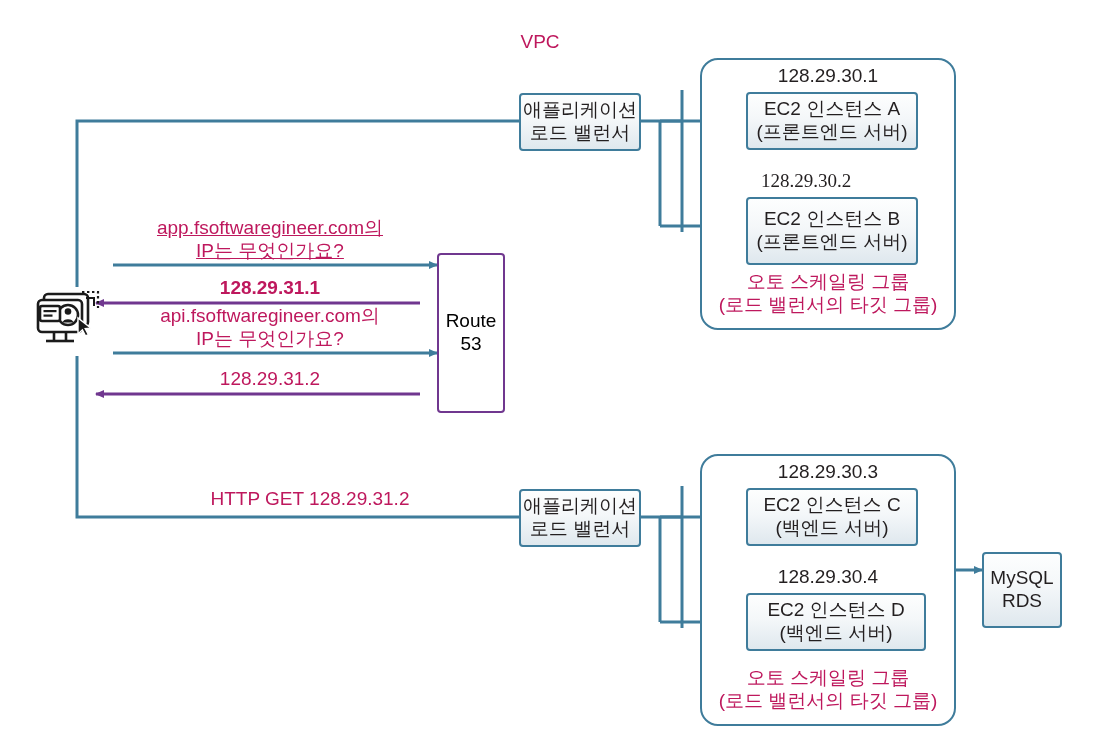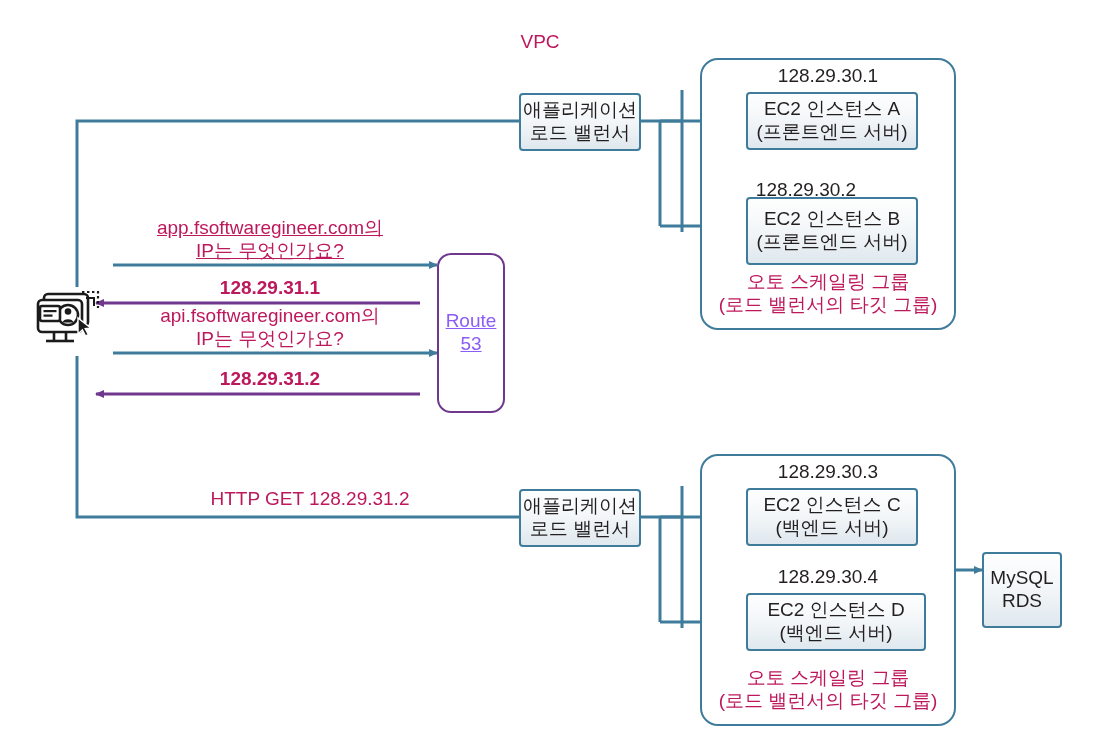--- a/index.html
+++ b/index.html
@@ -49,24 +49,23 @@
     background: linear-gradient(180deg, #fdfefe 0%, #f4f7f9 45%, #dfe8ee 100%);
     color: #231f20;
   }
   .asg-box {
     border: 2.5px solid #3f7c9b;
     border-radius: 18px;
     background: #ffffff;
   }
   .route53-box {
     border: 2.5px solid #70378f;
-    border-radius: 14px;
-    background: #ffffff;
-    color: #8b5cf6;
-    text-decoration: underline;
+    border-radius: 4px;
+    background: #ffffff;
+    color: #000000;
   }
   .vpc-title {
     font-size: 19px;
   }
   .ip-label {
     font-size: 19px;
     color: #231f20;
   }
   .asg-caption {
     font-size: 19px;
@@ -161,38 +160,38 @@
   <div class="lbl wire-label" style="left:110px; top:487px; width:400px;">HTTP GET 128.29.31.2</div>
 
   <div class="lbl wire-label" style="left:110px; top:216px; width:320px;text-decoration:underline;">app.fsoftwaregineer.com의
 IP는 무엇인가요?</div>
 
   <div class="lbl wire-label" style="left:110px; top:276px; width:320px;font-weight:bold;">128.29.31.1</div>
 
   <div class="lbl wire-label" style="left:110px; top:304px; width:320px;">api.fsoftwaregineer.com의
 IP는 무엇인가요?</div>
 
-  <div class="lbl wire-label" style="left:110px; top:367px; width:320px;font-weight:bold;">128.29.31.2</div>
+  <div class="lbl wire-label" style="left:110px; top:367px; width:320px;">128.29.31.2</div>
 
   <div class="node route53-box node-text" style="left:437px; top:253px; width:68px; height:160px;">Route
 53</div>
 
   <div class="node alb-box node-text" style="left:519px; top:93px; width:122px; height:58px;">애플리케이션
 로드 밸런서</div>
 
   <div class="node alb-box node-text" style="left:519px; top:489px; width:122px; height:58px;">애플리케이션
 로드 밸런서</div>
 
   <div class="node asg-box" style="left:700px; top:58px; width:256px; height:272px;"></div>
 
   <div class="lbl ip-label" style="left:700px; top:64px; width:256px;">128.29.30.1</div>
   <div class="node ec2-box node-text" style="left:746px; top:92px; width:172px; height:58px;">EC2 인스턴스 A
 (프론트엔드 서버)</div>
 
-  <div class="lbl ip-label" style="left:700px; top:178px; width:212px;">128.29.30.2</div>
+  <div class="lbl ip-label" style="left:700px; top:169px; width:212px;font-family:Liberation Serif, serif;">128.29.30.2</div>
   <div class="node ec2-box node-text" style="left:746px; top:197px; width:172px; height:68px;">EC2 인스턴스 B
 (프론트엔드 서버)</div>
 
   <div class="lbl asg-caption" style="left:700px; top:270px; width:256px;">오토 스케일링 그룹
 (로드 밸런서의 타깃 그룹)</div>
 
   <div class="node asg-box" style="left:700px; top:454px; width:256px; height:272px;"></div>
 
   <div class="lbl ip-label" style="left:700px; top:460px; width:256px;">128.29.30.3</div>
   <div class="node ec2-box node-text" style="left:746px; top:488px; width:172px; height:58px;">EC2 인스턴스 C

